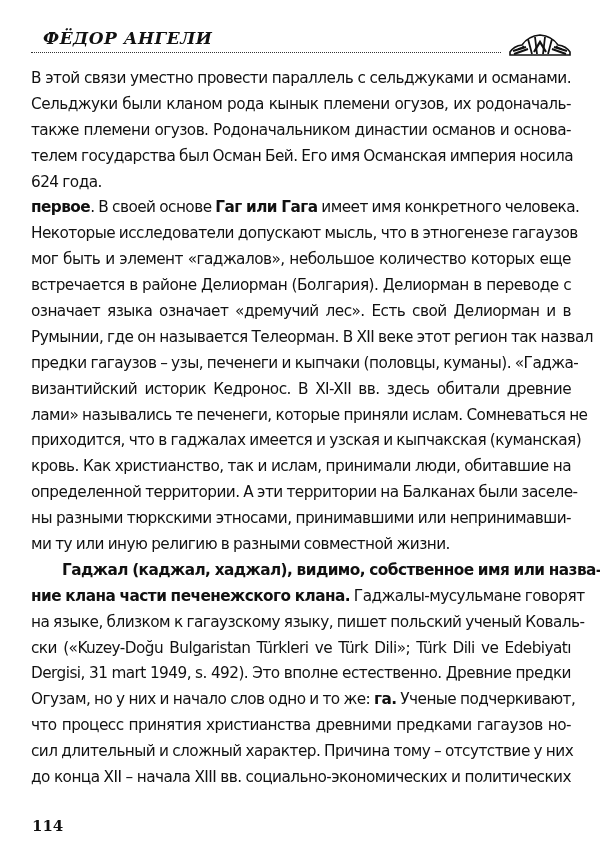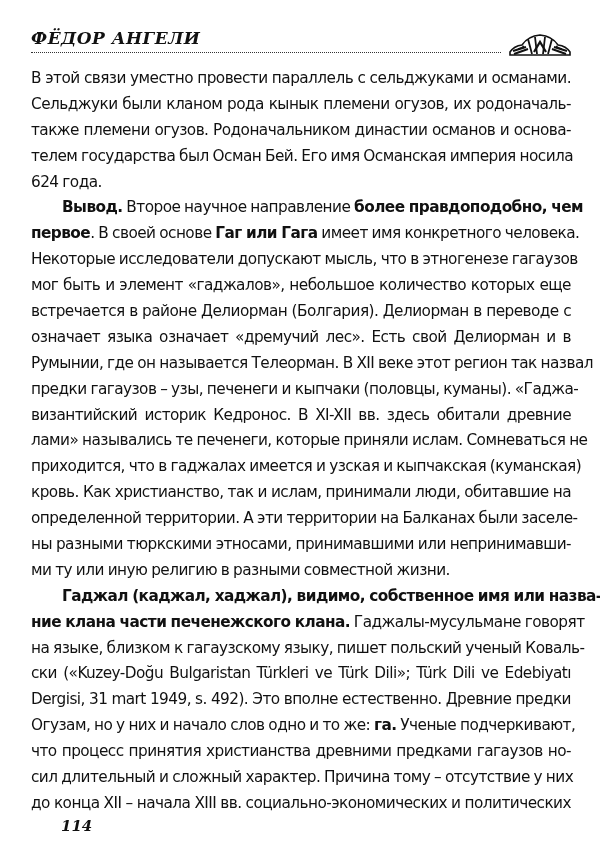--- a/index.html
+++ b/index.html
@@ -1,21 +1,21 @@
 <!DOCTYPE html>
 <html><head>
   <meta charset="utf-8">
   <style>
     html, body { margin: 0; padding: 0; background: #ffffff; }
     body { width: 600px; height: 855px; position: relative; overflow: hidden; color: #111; }
     .header {
       position: absolute; left: 31px; top: 28px; width: 540px; height: 28px;
     }
     .header-title {
-      position: absolute; left: 0; top: 0;
+      position: absolute; left: 12px; top: 0;
       font-family: "DejaVu Serif", serif; font-style: italic; font-weight: bold;
       font-size: 17px; letter-spacing: 0.5px; color: #111;
     }
     .header-rule {
       position: absolute; left: 0; top: 24px; width: 470px; height: 0;
       border-top: 1.4px dotted #333;
     }
     .ornament {
       position: absolute; left: 508px; top: 32px; width: 64px; height: 26px;
     }
@@ -26,21 +26,21 @@
     }
     .line {
       height: 25.9px; line-height: 25.9px; white-space: nowrap;
       text-align: justify; text-align-last: justify;
     }
     .line.last { text-align-last: left; }
     .line.indent { padding-left: 31px; }
     b { font-weight: bold; }
     .page-number {
       position: absolute; left: 32px; top: 817px;
-      font-family: "DejaVu Serif", serif; font-style: italic; font-weight: bold; font-size: 15px; margin-left: 29px;
+      font-family: "DejaVu Serif", serif; font-weight: bold; font-size: 15px;
     }
   </style>
 </head>
 <body>
 
 <div class="header">
   <div class="header-title">ФЁДОР АНГЕЛИ</div>
   <div class="header-rule"></div>
 </div>
 
@@ -54,21 +54,20 @@
 
 <div class="body-text" id="body-text">
     <div>
       <div class="line"><span>В этой связи уместно провести параллель с сельджуками и османами.</span></div>
       <div class="line"><span>Сельджуки были кланом рода кынык племени огузов, их родоначаль-</span></div>
       <div class="line"><span>также племени огузов. Родоначальником  династии османов и основа-</span></div>
       <div class="line"><span>телем государства  был Осман Бей. Его имя Османская империя носила</span></div>
       <div class="line last"><span>624 года.</span></div>
     </div>
     <div>
-      <div class="line indent"><b>Вывод.</b><span> Второе научное направление </span><b>более правдоподобно, чем</b></div>
       <div class="line"><b>первое</b><span>. В своей основе </span><b>Гаг или Гага</b><span> имеет имя конкретного человека.</span></div>
       <div class="line"><span>Некоторые исследователи допускают мысль, что в этногенезе гагаузов</span></div>
       <div class="line"><span>мог быть и элемент «гаджалов», небольшое количество которых еще</span></div>
       <div class="line"><span>встречается в районе Делиорман (Болгария). Делиорман в переводе с</span></div>
       <div class="line"><span>означает языка означает «дремучий лес». Есть свой Делиорман и в</span></div>
       <div class="line"><span>Румынии, где он называется Телеорман. В XII веке этот регион так назвал</span></div>
       <div class="line"><span>предки гагаузов – узы, печенеги и кыпчаки (половцы, куманы). «Гаджа-</span></div>
       <div class="line"><span>византийский историк Кедронос. В XI-XII вв. здесь  обитали древние</span></div>
       <div class="line"><span>лами» назывались те печенеги, которые приняли ислам. Сомневаться не</span></div>
       <div class="line"><span>приходится, что в гаджалах имеется и узская и кыпчакская (куманская)</span></div>

